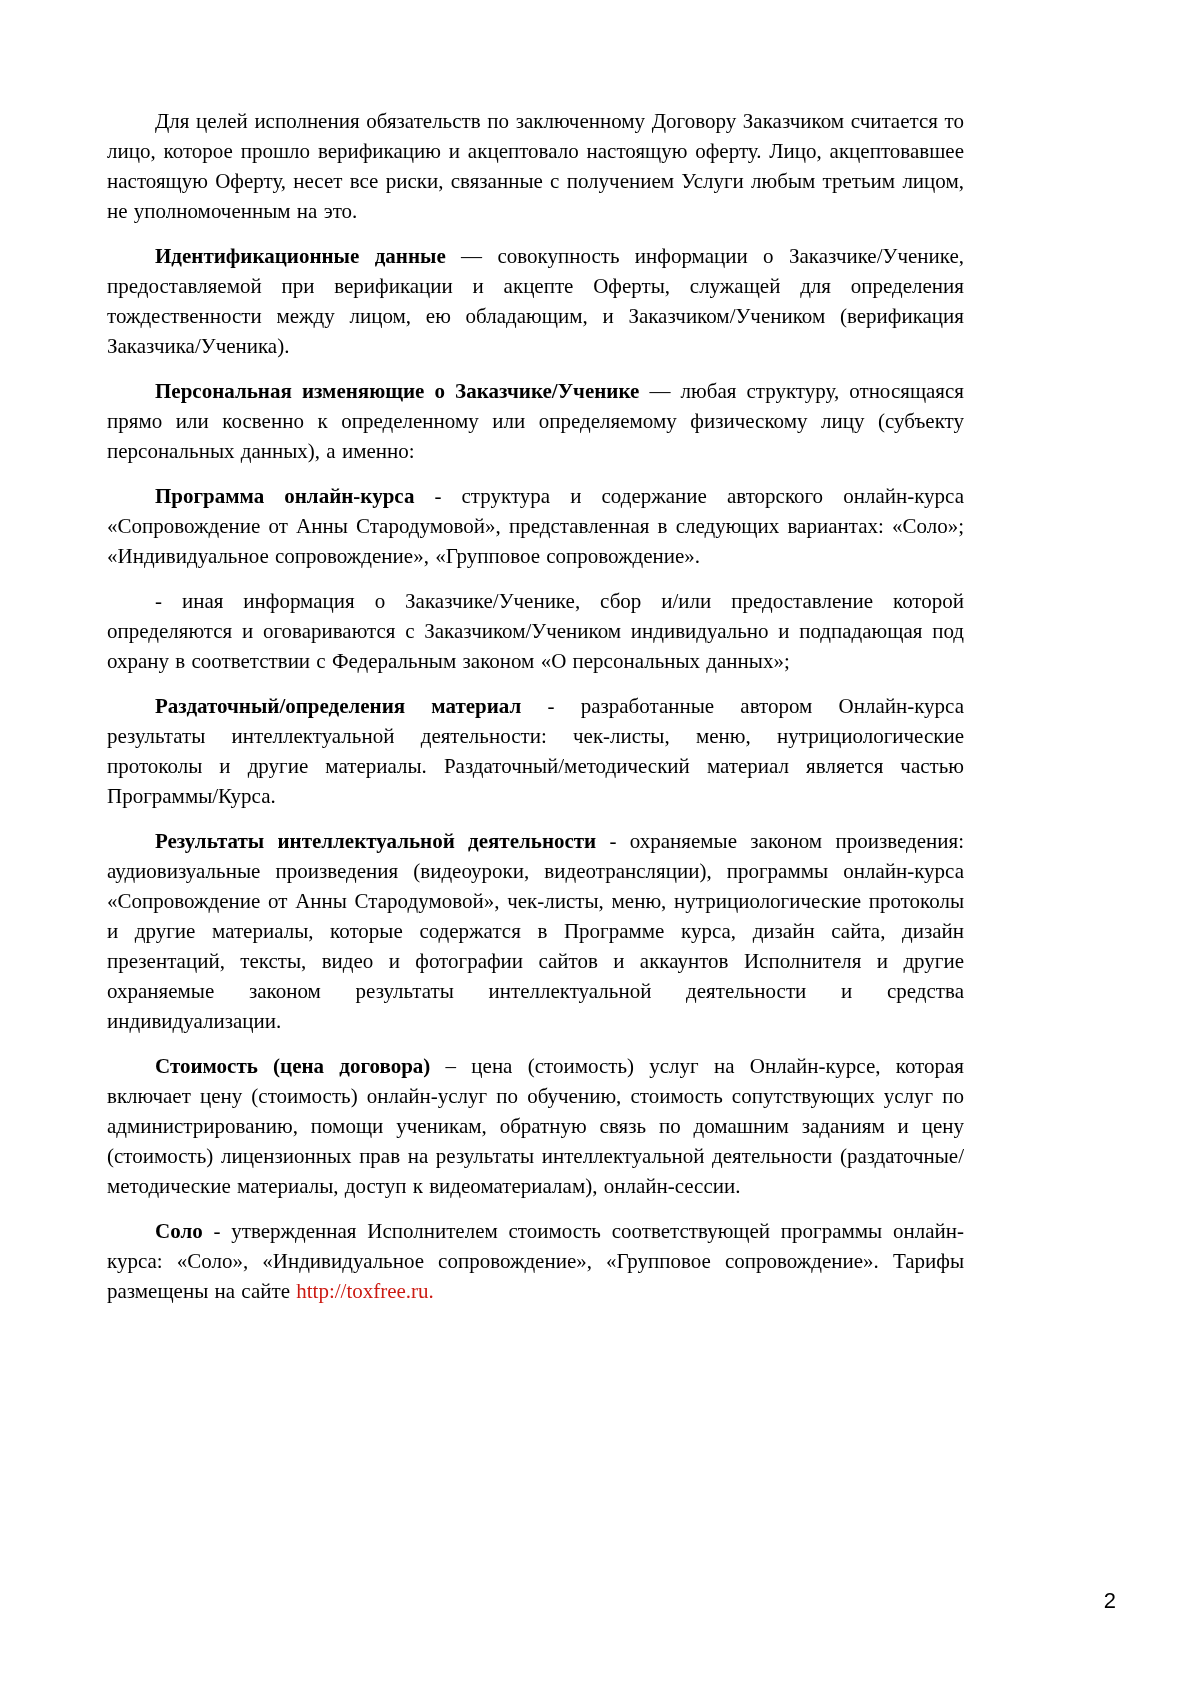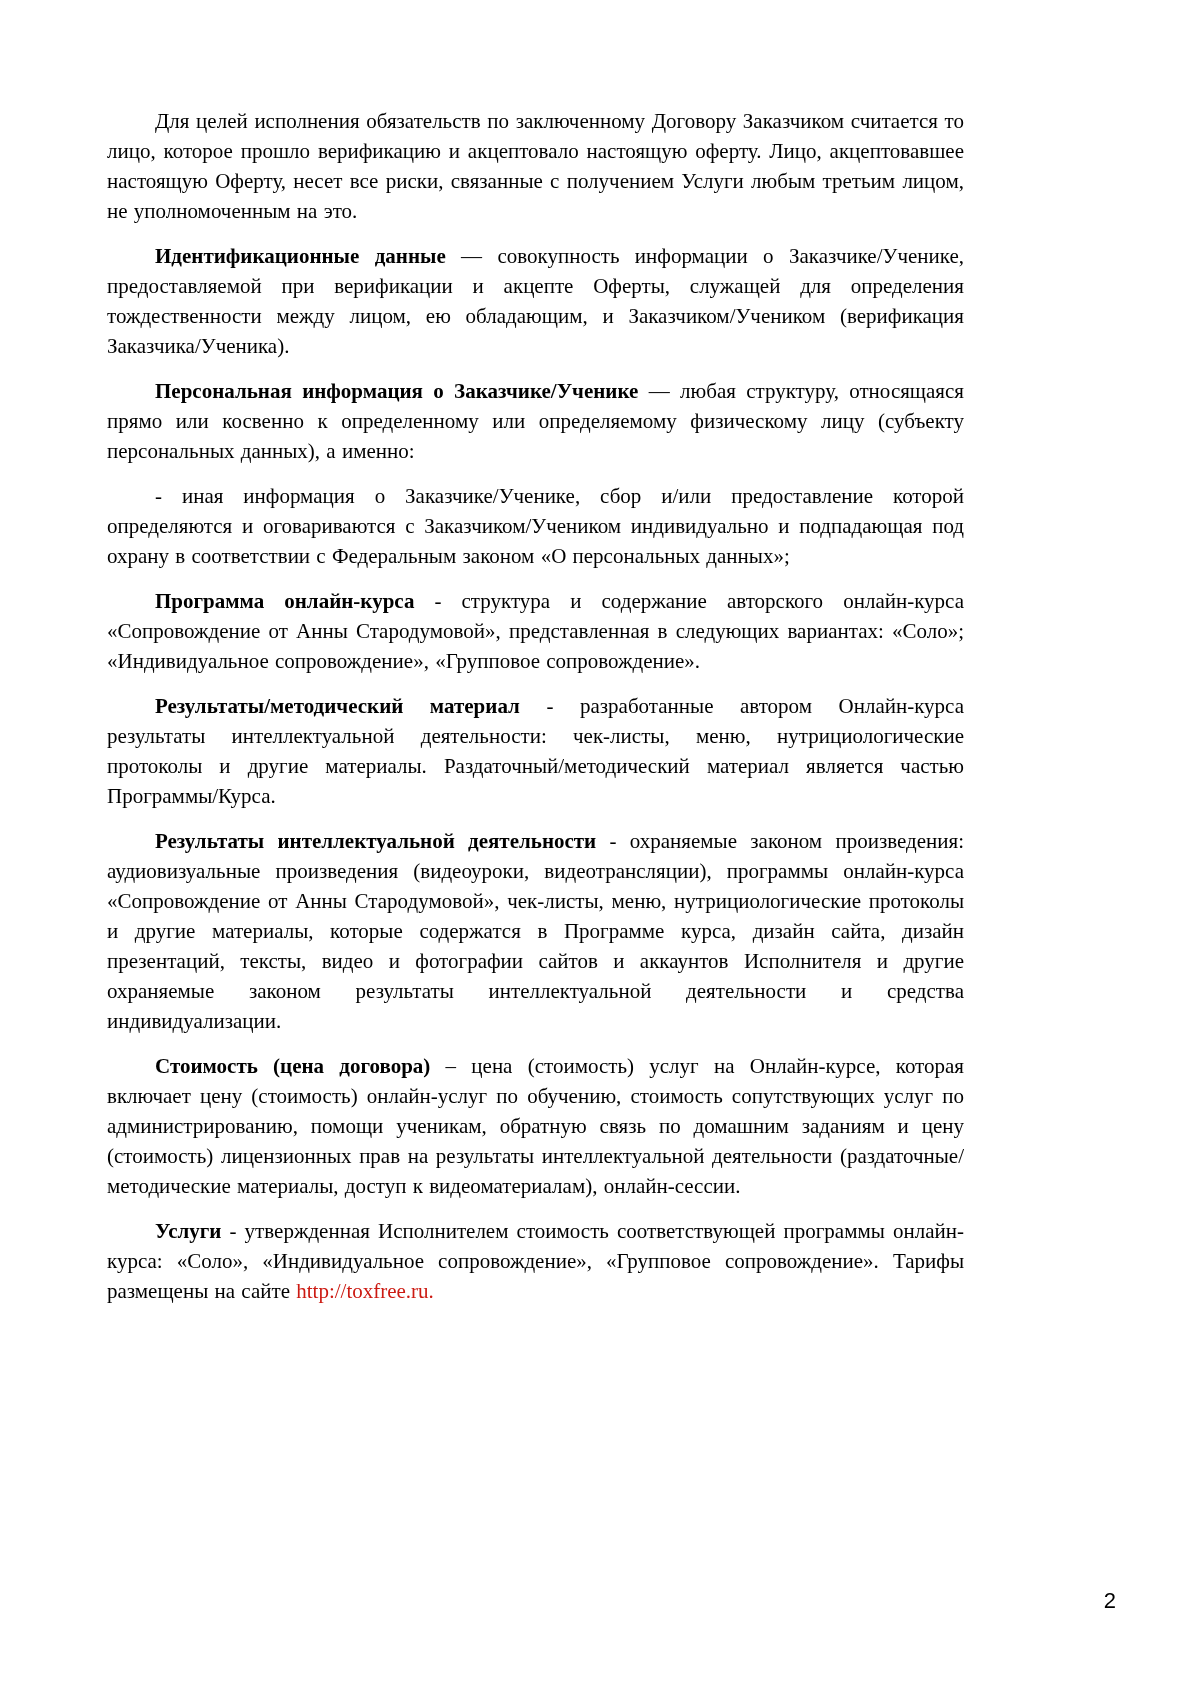--- a/index.html
+++ b/index.html
@@ -51,23 +51,23 @@
     color: #000000;
   }
 </style>
 </head>
 <body>
 
 <div class="page">
   <div>
       <p class="para first no-gap"><span>Для целей исполнения обязательств по заключенному Договору Заказчиком считается то лицо, которое прошло верификацию и акцептовало настоящую оферту. Лицо, акцептовавшее настоящую Оферту, несет все риски, связанные с получением Услуги любым третьим лицом, не уполномоченным на это.</span></p>
       <p class="para"><b>Идентификационные данные</b><span> — совокупность информации о Заказчике/Ученике, предоставляемой при верификации и акцепте Оферты, служащей для определения тождественности между лицом, ею обладающим, и Заказчиком/Учеником (верификация Заказчика/Ученика).</span></p>
-      <p class="para"><b>Персональная информация о Заказчике/Ученике</b><span> — любая структуру, относящаяся прямо или косвенно к определенному или определяемому физическому лицу (субъекту персональных данных), а именно:</span></p>
+      <p class="para"><b>Персональная изменяющие о Заказчике/Ученике</b><span> — любая структуру, относящаяся прямо или косвенно к определенному или определяемому физическому лицу (субъекту персональных данных), а именно:</span></p>
+      <p class="para"><b>Программа онлайн-курса</b><span> - структура и содержание авторского онлайн-курса «Сопровождение от Анны Стародумовой», представленная в следующих вариантах: «Соло»; «Индивидуальное сопровождение», «Групповое сопровождение».</span></p>
       <p class="para"><span>- иная информация о Заказчике/Ученике, сбор и/или предоставление которой определяются и оговариваются с Заказчиком/Учеником индивидуально и подпадающая под охрану в соответствии с Федеральным законом «О персональных данных»;</span></p>
-      <p class="para"><b>Программа онлайн-курса</b><span> - структура и содержание авторского онлайн-курса «Сопровождение от Анны Стародумовой», представленная в следующих вариантах: «Соло»; «Индивидуальное сопровождение», «Групповое сопровождение».</span></p>
-      <p class="para"><b>Результаты/методический материал</b><span> - разработанные автором Онлайн-курса результаты интеллектуальной деятельности: чек-листы, меню, нутрициологические протоколы и другие материалы. Раздаточный/методический материал является частью Программы/Курса.</span></p>
+      <p class="para"><b>Раздаточный/определения материал</b><span> - разработанные автором Онлайн-курса результаты интеллектуальной деятельности: чек-листы, меню, нутрициологические протоколы и другие материалы. Раздаточный/методический материал является частью Программы/Курса.</span></p>
       <p class="para"><b>Результаты интеллектуальной деятельности</b><span> - охраняемые законом произведения: аудиовизуальные произведения (видеоуроки, видеотрансляции), программы онлайн-курса «Сопровождение от Анны Стародумовой», чек-листы, меню, нутрициологические протоколы и другие материалы, которые содержатся в Программе курса, дизайн сайта, дизайн презентаций, тексты, видео и фотографии сайтов и аккаунтов Исполнителя и другие охраняемые законом результаты интеллектуальной деятельности и средства индивидуализации.</span></p>
       <p class="para"><b>Стоимость (цена договора)</b><span> – цена (стоимость) услуг на Онлайн-курсе, которая включает цену (стоимость) онлайн-услуг по обучению, стоимость сопутствующих услуг по администрированию, помощи ученикам, обратную связь по домашним заданиям и цену (стоимость) лицензионных прав на результаты интеллектуальной деятельности (раздаточные/методические материалы, доступ к видеоматериалам), онлайн-сессии.</span></p>
-      <p class="para"><b>Услуги</b><span> - утвержденная Исполнителем стоимость соответствующей программы онлайн-курса: «Соло», «Индивидуальное сопровождение», «Групповое сопровождение». Тарифы размещены на сайте</span> <a class="doc-link" href="#" style="color: rgb(204, 26, 18);">http://toxfree.ru.</a></p>
+      <p class="para"><b>Соло</b><span> - утвержденная Исполнителем стоимость соответствующей программы онлайн-курса: «Соло», «Индивидуальное сопровождение», «Групповое сопровождение». Тарифы размещены на сайте</span> <a class="doc-link" href="#" style="color: rgb(204, 26, 18);">http://toxfree.ru.</a></p>
     </div>
 </div>
 
 <div class="page-number">2</div>
 
 </body></html>

